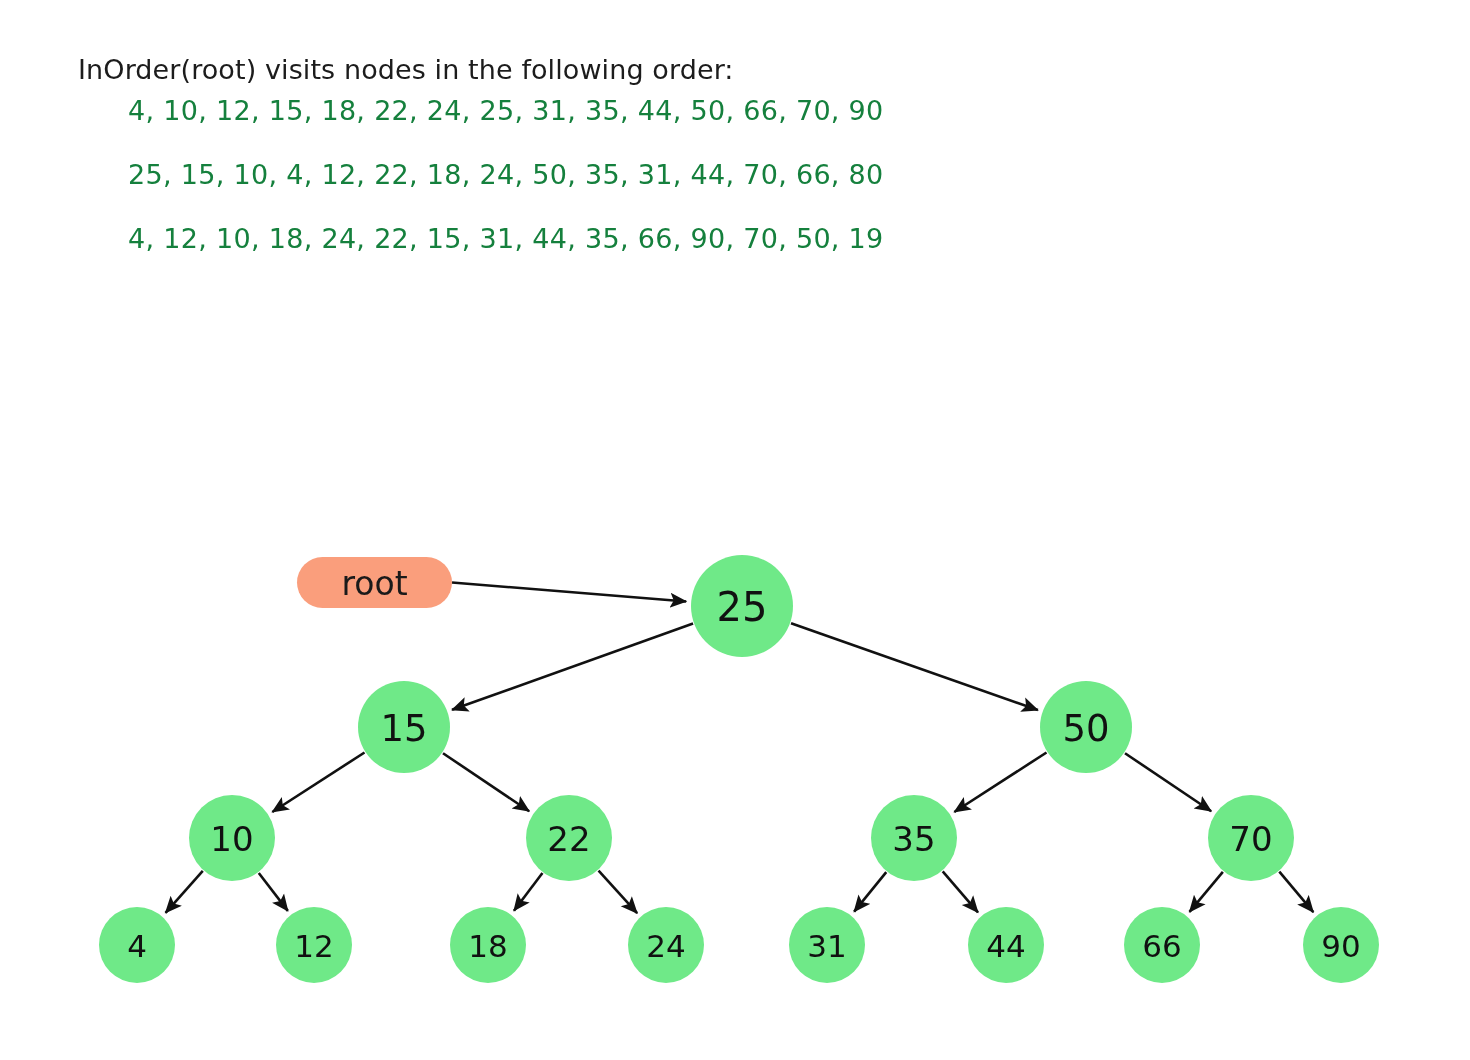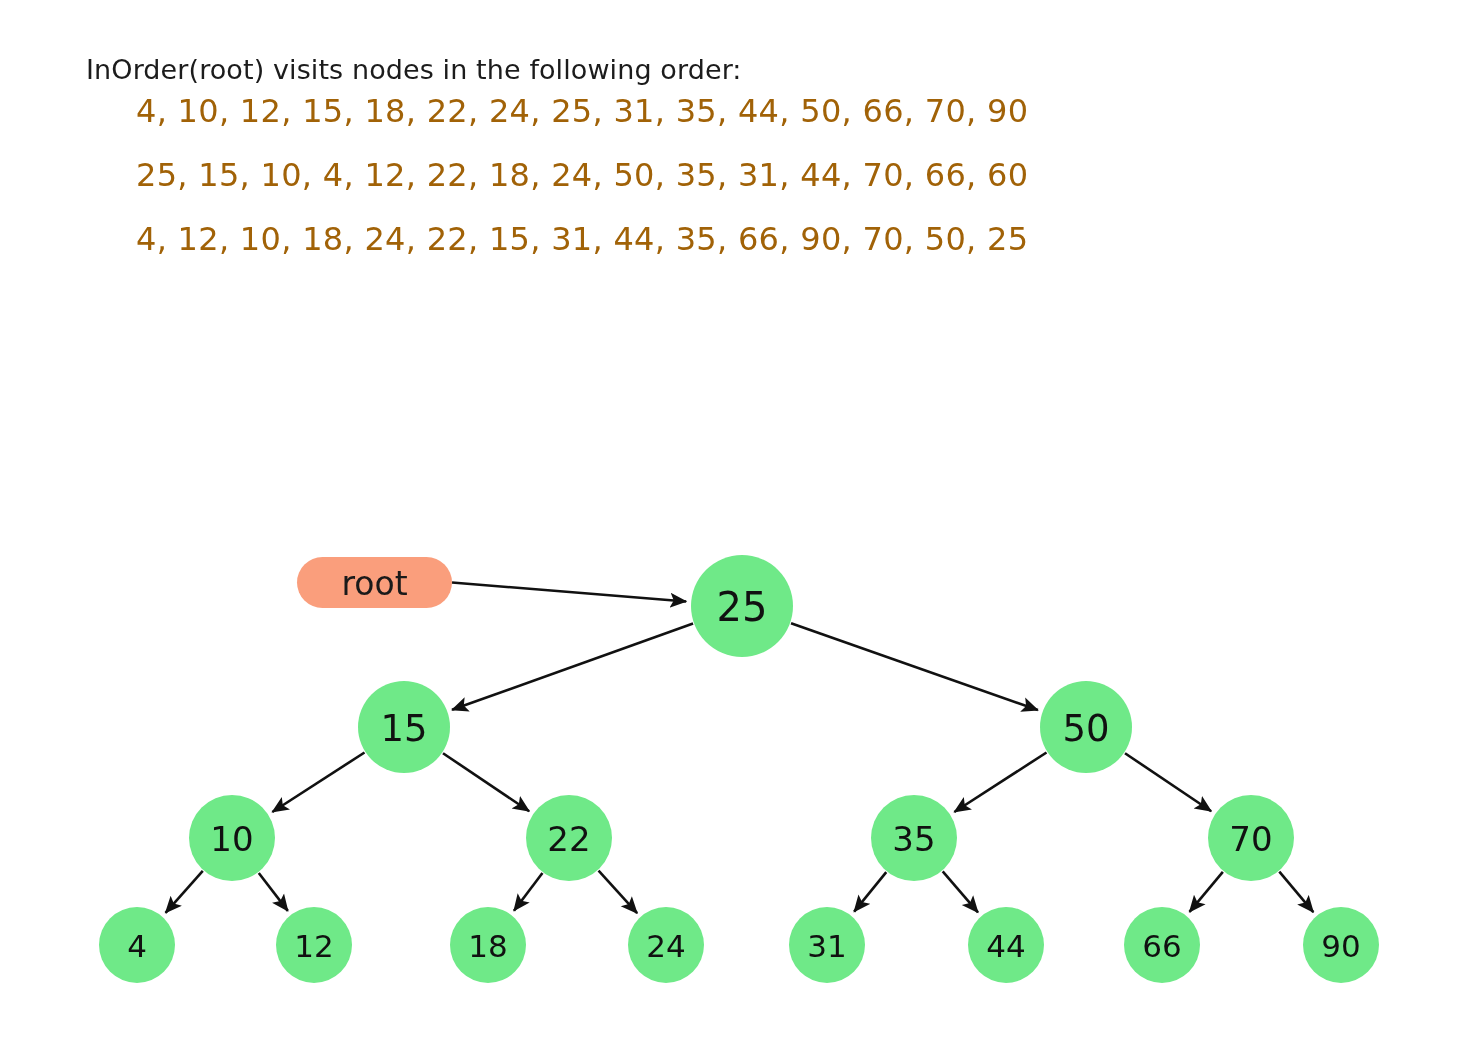--- a/index.html
+++ b/index.html
@@ -19,36 +19,35 @@
 
   
   #traversal-text {
     position: absolute;
     left: 78px;
     top: 50px;
     width: 1300px;
   }
   .traversal-section {
     margin-bottom: 22px;
-    margin-left: 8px;
   }
   .traversal-section:last-child { margin-bottom: 0; }
 
   .traversal-heading {
     font-size: 27px;
     line-height: 40px;
     letter-spacing: 0.1px;
     color: #1c1c1c;
     white-space: nowrap;
   }
   .traversal-sequence {
-    font-size: 32px;
+    font-size: 27px;
     line-height: 42px;
     letter-spacing: 0.3px;
-    color: #a16207;
+    color: #15803d;
     padding-left: 50px;
     white-space: nowrap;
   }
 
   
   #tree-figure {
     position: absolute;
     left: 1px;
     top: 520px;
     width: 1470px;
@@ -88,25 +87,25 @@
 <body>
 
 <div id="traversal-text">
 
   <div class="traversal-section">
     <div class="traversal-heading">InOrder(root) visits nodes in the following order:</div>
     <div class="traversal-sequence">4, 10, 12, 15, 18, 22, 24, 25, 31, 35, 44, 50, 66, 70, 90</div>
   </div>
 
   <div class="traversal-section">
-    <div class="traversal-sequence">25, 15, 10, 4, 12, 22, 18, 24, 50, 35, 31, 44, 70, 66, 60</div>
+    <div class="traversal-sequence">25, 15, 10, 4, 12, 22, 18, 24, 50, 35, 31, 44, 70, 66, 80</div>
   </div>
 
   <div class="traversal-section">
-    <div class="traversal-sequence">4, 12, 10, 18, 24, 22, 15, 31, 44, 35, 66, 90, 70, 50, 25</div>
+    <div class="traversal-sequence">4, 12, 10, 18, 24, 22, 15, 31, 44, 35, 66, 90, 70, 50, 19</div>
   </div>
 
 </div>
 
 <div id="tree-figure">
   <svg id="tree-svg" viewBox="0 0 1470 540" xmlns="http://www.w3.org/2000/svg">
     <defs>
       <marker id="arrowhead" markerWidth="7" markerHeight="7" refX="6.2" refY="3.1" orient="auto" markerUnits="strokeWidth">
         <path d="M0,0.2 L6.6,3.1 L0,6.0 L1.4,3.1 Z" fill="#111111"></path>
       </marker>

